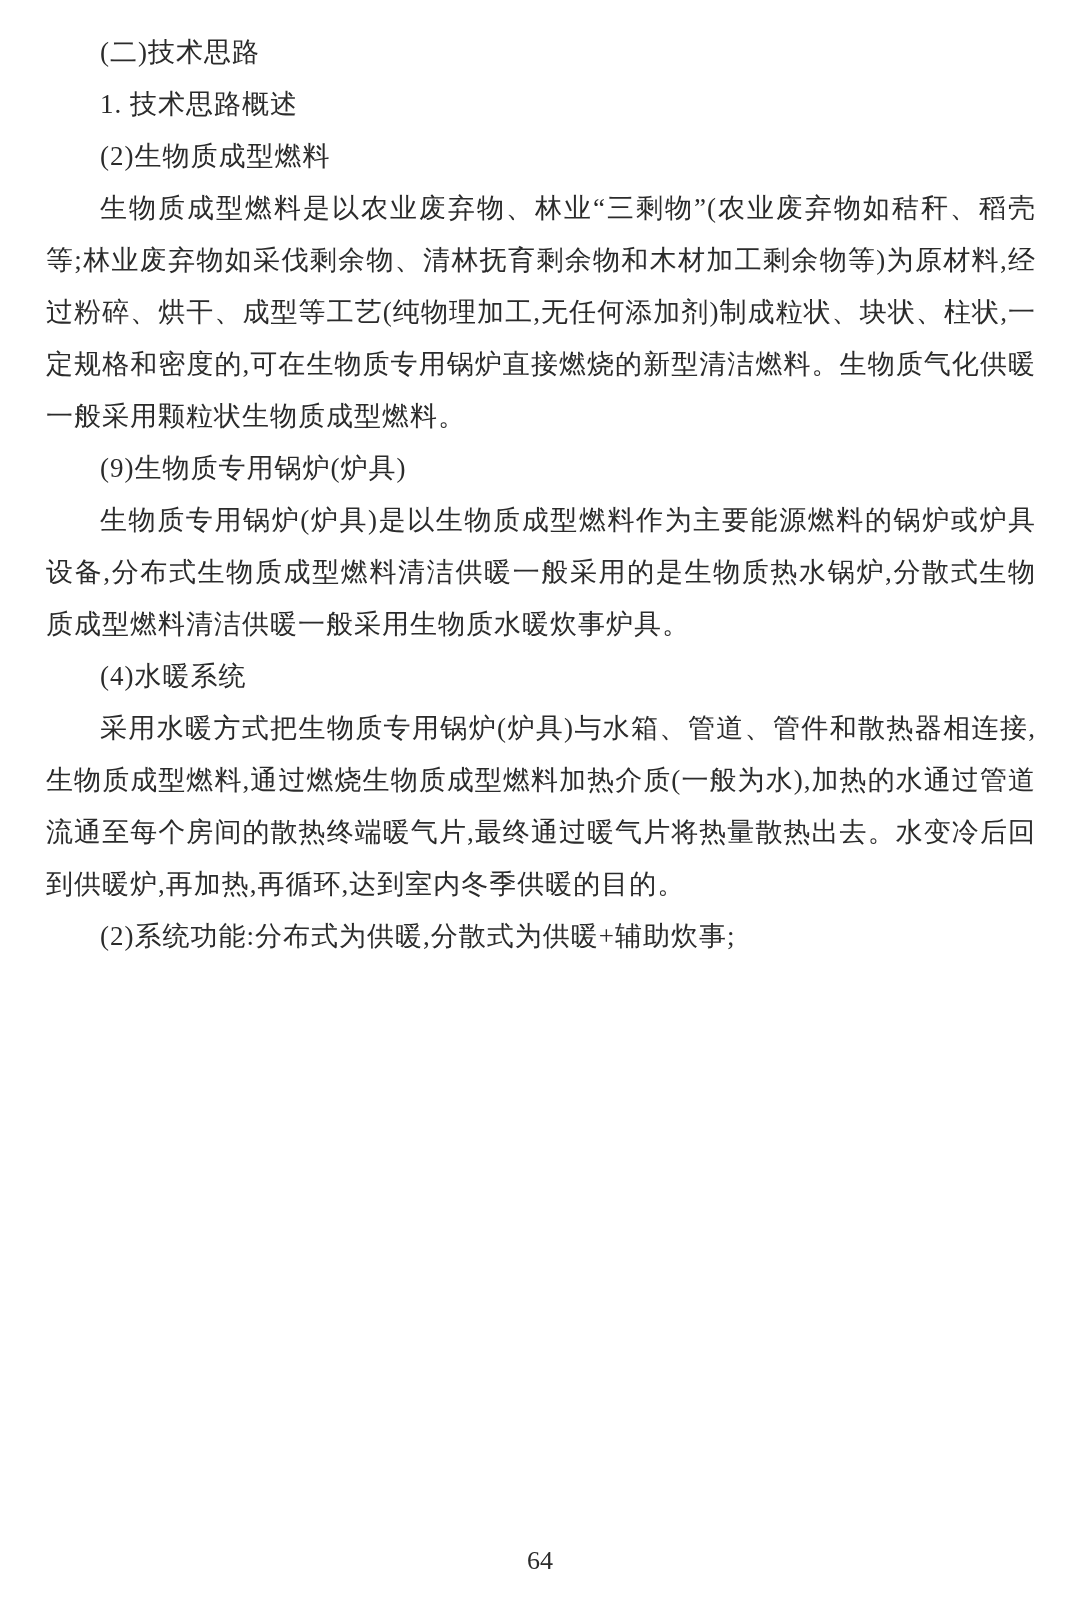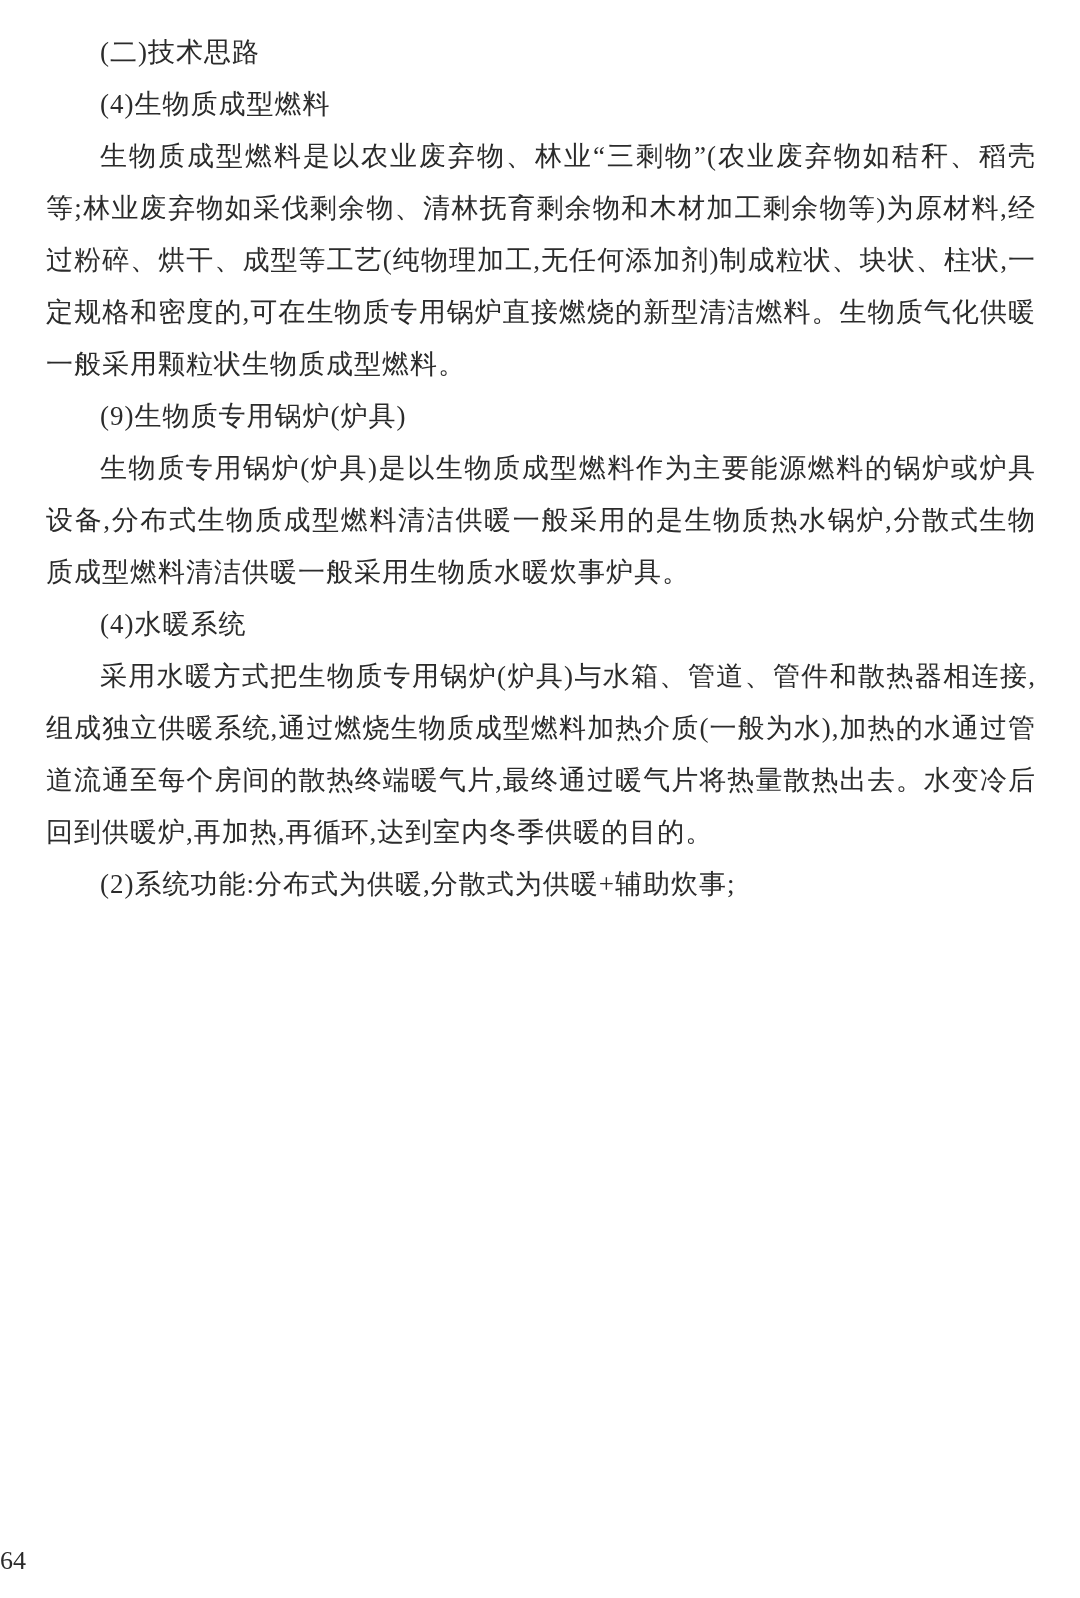--- a/index.html
+++ b/index.html
@@ -26,34 +26,36 @@
     text-align: justify;
     text-indent: 2em;
     margin: 0;
     font-weight: 400;
   }
   .footer {
     position: absolute;
     bottom: 22px;
     left: 0;
     right: 0;
+    text-align: center;
     font-size: 26px;
     letter-spacing: 0;
     color: #2b2b2b;
   }
 </style>
 </head>
 <body>
 
 <div class="page">
 
   <p class="block">(二)技术思路</p>
-  <p class="block">(4)生物质成型燃料</p>
+  <p class="block">1. 技术思路概述</p>
+  <p class="block">(2)生物质成型燃料</p>
   <p class="block">生物质成型燃料是以农业废弃物、林业“三剩物”(农业废弃物如秸秆、稻壳等;林业废弃物如采伐剩余物、清林抚育剩余物和木材加工剩余物等)为原材料,经过粉碎、烘干、成型等工艺(纯物理加工,无任何添加剂)制成粒状、块状、柱状,一定规格和密度的,可在生物质专用锅炉直接燃烧的新型清洁燃料。生物质气化供暖一般采用颗粒状生物质成型燃料。</p>
   <p class="block">(9)生物质专用锅炉(炉具)</p>
   <p class="block">生物质专用锅炉(炉具)是以生物质成型燃料作为主要能源燃料的锅炉或炉具设备,分布式生物质成型燃料清洁供暖一般采用的是生物质热水锅炉,分散式生物质成型燃料清洁供暖一般采用生物质水暖炊事炉具。</p>
   <p class="block">(4)水暖系统</p>
-  <p class="block">采用水暖方式把生物质专用锅炉(炉具)与水箱、管道、管件和散热器相连接,组成独立供暖系统,通过燃烧生物质成型燃料加热介质(一般为水),加热的水通过管道流通至每个房间的散热终端暖气片,最终通过暖气片将热量散热出去。水变冷后回到供暖炉,再加热,再循环,达到室内冬季供暖的目的。</p>
+  <p class="block">采用水暖方式把生物质专用锅炉(炉具)与水箱、管道、管件和散热器相连接,生物质成型燃料,通过燃烧生物质成型燃料加热介质(一般为水),加热的水通过管道流通至每个房间的散热终端暖气片,最终通过暖气片将热量散热出去。水变冷后回到供暖炉,再加热,再循环,达到室内冬季供暖的目的。</p>
   <p class="block">(2)系统功能:分布式为供暖,分散式为供暖+辅助炊事;</p>
 
   <div class="footer">64</div>
 
 </div>
 
 </body></html>

